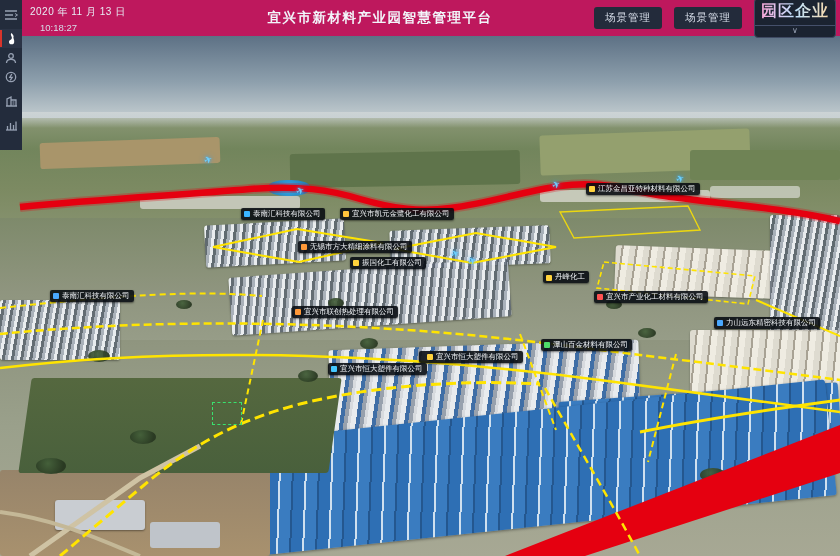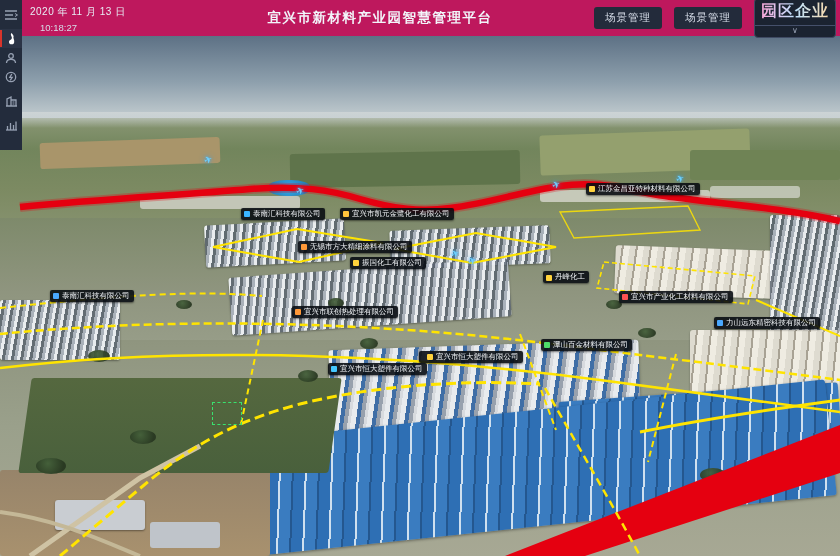--- a/index.html
+++ b/index.html
@@ -157,21 +157,21 @@
           <span class="label-text">振国化工有限公司</span>
         </div>
         <div class="map-label" style="left: 586px; top: 183px;">
           <span class="label-icon" style="background: rgb(255, 210, 60);"></span>
           <span class="label-text">江苏金昌亚特种材料有限公司</span>
         </div>
         <div class="map-label" style="left: 543px; top: 271px; align-items: flex-end;">
           <span class="label-icon" style="background: rgb(255, 210, 60);"></span>
           <span class="label-text">丹峰化工</span>
         </div>
-        <div class="map-label" style="left: 619px; top: 291px;">
+        <div class="map-label" style="left: 594px; top: 291px;">
           <span class="label-icon" style="background: rgb(255, 82, 82);"></span>
           <span class="label-text">宜兴市产业化工材料有限公司</span>
         </div>
         <div class="map-label" style="left: 714px; top: 317px;">
           <span class="label-icon" style="background: rgb(73, 168, 255);"></span>
           <span class="label-text">力山远东精密科技有限公司</span>
         </div>
         <div class="map-label" style="left: 50px; top: 290px;">
           <span class="label-icon" style="background: rgb(73, 168, 255);"></span>
           <span class="label-text">泰南汇科技有限公司</span>

